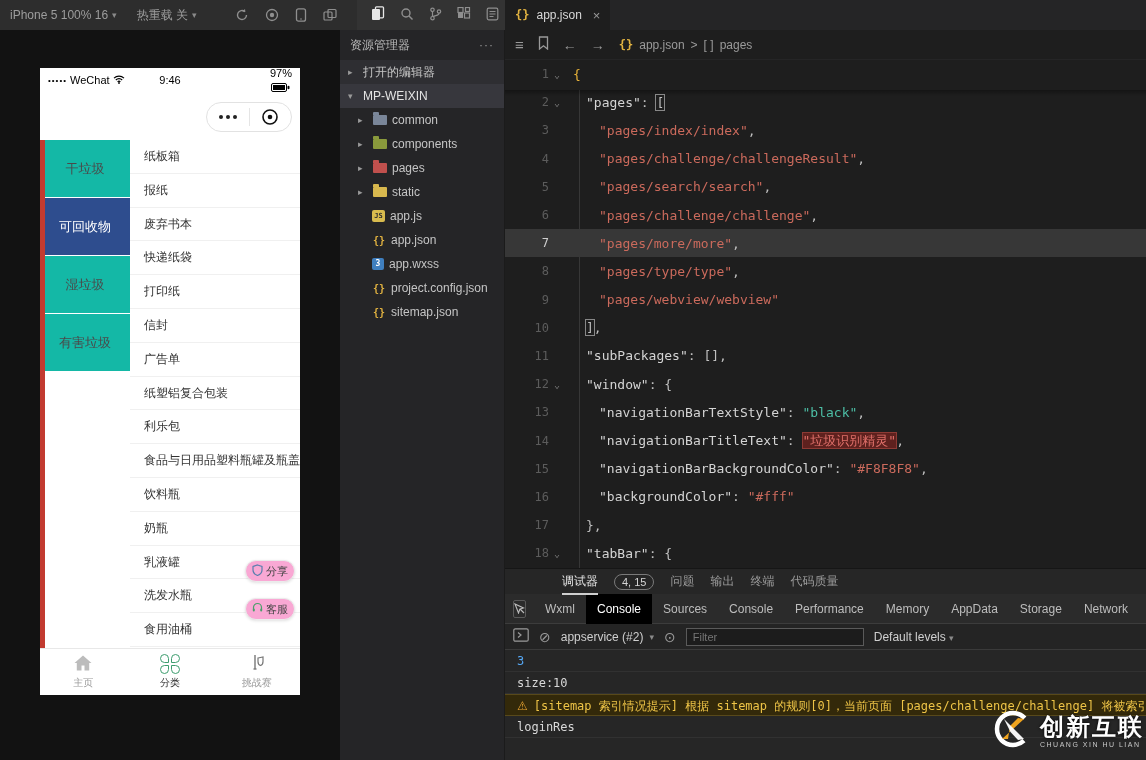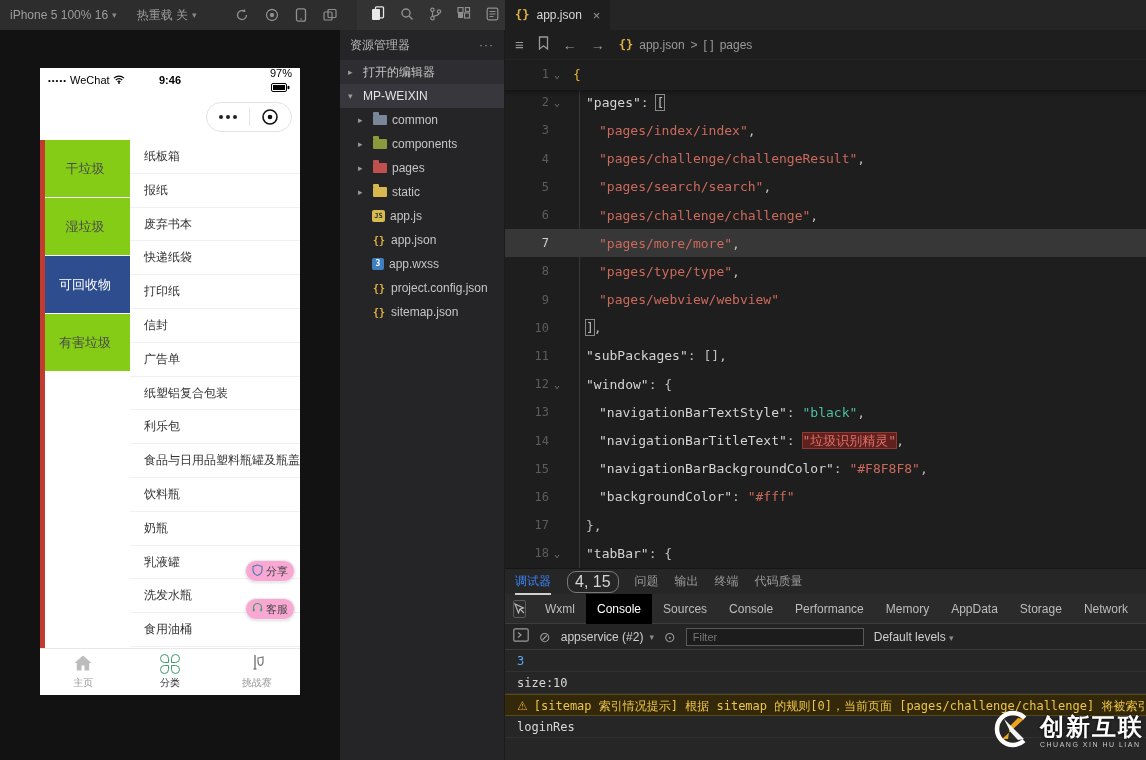--- a/index.html
+++ b/index.html
@@ -22,32 +22,32 @@
     color:#d8d8d8; font-size:12px; }
   .braces { color:#e2b341; font-weight:bold; font-family:"DejaVu Sans Mono",monospace; font-size:12px; }
   .tab-close { color:#9a9a9a; font-size:13px; margin-left:4px; cursor:pointer; }
 
   
   .sim-area { position:absolute; left:0; top:30px; width:340px; height:730px; background:#121212; }
   .phone { position:absolute; left:40px; top:38px; width:260px; height:627px; background:#ffffff; }
   .statusbar { position:absolute; left:0; top:0; width:100%; height:24px; display:flex; align-items:center;
     padding:0 8px; font-size:11px; color:#000; }
   .sig { letter-spacing:1px; font-size:8px; margin-right:3px; }
-  .sb-time { position:absolute; left:0; right:0; text-align:center; font-weight:bold; }
+  .sb-time { position:absolute; left:0; right:0; text-align:center; font-weight:normal; }
   .sb-right { margin-left:auto; display:flex; align-items:center; gap:3px;flex-direction:column; }
   .navbar { position:absolute; left:0; top:24px; width:100%; height:48px; background:#fff; }
   .capsule { position:absolute; right:8px; top:10px; width:86px; height:30px; border:1px solid #e2e2e2;
     border-radius:15px; background:#fff; display:flex; align-items:center; }
   .cap-half { flex:1; display:flex; justify-content:center; align-items:center; gap:3px; }
   .cap-divider { width:1px; height:18px; background:#e5e5e5; }
   .cap-dot { width:4px; height:4px; border-radius:50%; background:#222; }
   .phone-body { position:absolute; left:0; top:72px; width:100%; height:508px; background:#fff; overflow:hidden; }
   .red-strip { position:absolute; left:0; top:0; width:5px; height:100%; background:#c23b30; z-index:6; }
   .cat-col { position:absolute; left:0; top:0; width:90px; height:100%; background:#fff; }
-  .cat { width:90px; height:57px; margin-bottom:1px; background:#84cc16; color:#4a4a4a; font-size:13px;
+  .cat { width:90px; height:57px; margin-bottom:1px; background:#14b8a6; color:#4a4a4a; font-size:13px;
     display:flex; align-items:center; justify-content:center; cursor:pointer; }
   .cat.active { background:#2e4d8e; color:#fff; }
   .item-list { position:absolute; left:90px; top:0; right:0; height:100%; background:#fff; }
   .item { height:33.8px; line-height:33.8px; padding-left:14px; font-size:12px; color:#333;
     border-bottom:1px solid #f0f0f0; white-space:nowrap; cursor:pointer; }
   .float-btn { position:absolute; right:5px; width:50px; height:22px; background:#f9a8d4; border:1px solid #ebebeb;
     border-radius:11px; box-shadow:0 1px 3px rgba(0,0,0,.12); display:flex; align-items:center;
     justify-content:center; gap:3px; font-size:11px; color:#444; cursor:pointer; }
   .fb-share { top:420px; } .fb-service { top:458px; }
   .phone-tabbar { position:absolute; left:0; top:580px; width:100%; height:47px; background:#fff;
@@ -96,23 +96,23 @@
   .tk-box { outline:1px solid #888; outline-offset:0px; }
   .tk-hl { background:#5e211e; color:#e0706a; box-shadow:0 0 0 1px #8d3a34; }
   .scroll-shadow { position:absolute; left:0; top:30px; width:100%; height:6px;
     background:linear-gradient(#00000055,transparent); }
 
   
   .debugger { position:absolute; left:505px; top:568px; width:641px; height:192px; background:#262626;
     border-top:1px solid #161616; }
   .dbg-tabs { height:25px; display:flex; align-items:center; gap:16px; padding-left:10px; font-size:12px; color:#9b9b9b; }
   .dbg-tab { cursor:pointer; }
-  .dbg-tab.active { color:#3b82f6; position:relative; }
+  .dbg-tab.active { color:#e5e5e5; position:relative;margin-left:47px; }
   .dbg-tab.active::after { content:""; position:absolute; left:0; right:0; bottom:-5px; height:2px; background:#d0d0d0; }
-  .badge { border:1px solid #7a7a7a; border-radius:9px; padding:1px 7px; font-size:16px; color:#d5d5d5; }
+  .badge { border:1px solid #7a7a7a; border-radius:9px; padding:1px 7px; font-size:11px; color:#d5d5d5; }
   .devtools-tabs { height:30px; background:#2b2b2b; border-bottom:1px solid #3c3c3c; display:flex; align-items:center;
     font-size:12px; color:#bdbdbd; }
   .inspect-box { width:18px; height:18px; border:1px solid #5a5a5a; border-radius:2px; margin:0 8px 0 8px;
     display:flex; align-items:center; justify-content:center; cursor:pointer; }
   .dt-tab { padding:0 11px; height:30px; line-height:30px; cursor:pointer; white-space:nowrap;text-align:right; }
   .dt-tab.active { background:#000; color:#fff; }
   .con-toolbar { height:26px; background:#242424; border-bottom:1px solid #3a3a3a; display:flex; align-items:center;
     gap:10px; padding-left:8px; color:#9a9a9a; font-size:13px; }
   .ct-icon { cursor:pointer; font-size:14px; }
   .ctx { color:#cfcfcf; font-size:12px; display:flex; gap:6px; align-items:center; cursor:pointer; }
@@ -242,22 +242,22 @@
                 <circle cx="9" cy="9" r="7" fill="none" stroke="#111" stroke-width="1.6"></circle>
                 <circle cx="9" cy="9" r="2.3" fill="#111"></circle>
               </svg>
             </span>
         </div>
       </div>
       <div class="phone-body">
         <div class="red-strip"></div>
         <div class="cat-col">
             <div class="cat">干垃圾</div>
+            <div class="cat active">可回收物</div>
             <div class="cat">湿垃圾</div>
-            <div class="cat active">可回收物</div>
             <div class="cat">有害垃圾</div>
           </div>
         <div class="item-list">
             <div class="item">纸板箱</div>
             <div class="item">报纸</div>
             <div class="item">废弃书本</div>
             <div class="item">快递纸袋</div>
             <div class="item">打印纸</div>
             <div class="item">信封</div>
             <div class="item">广告单</div>

